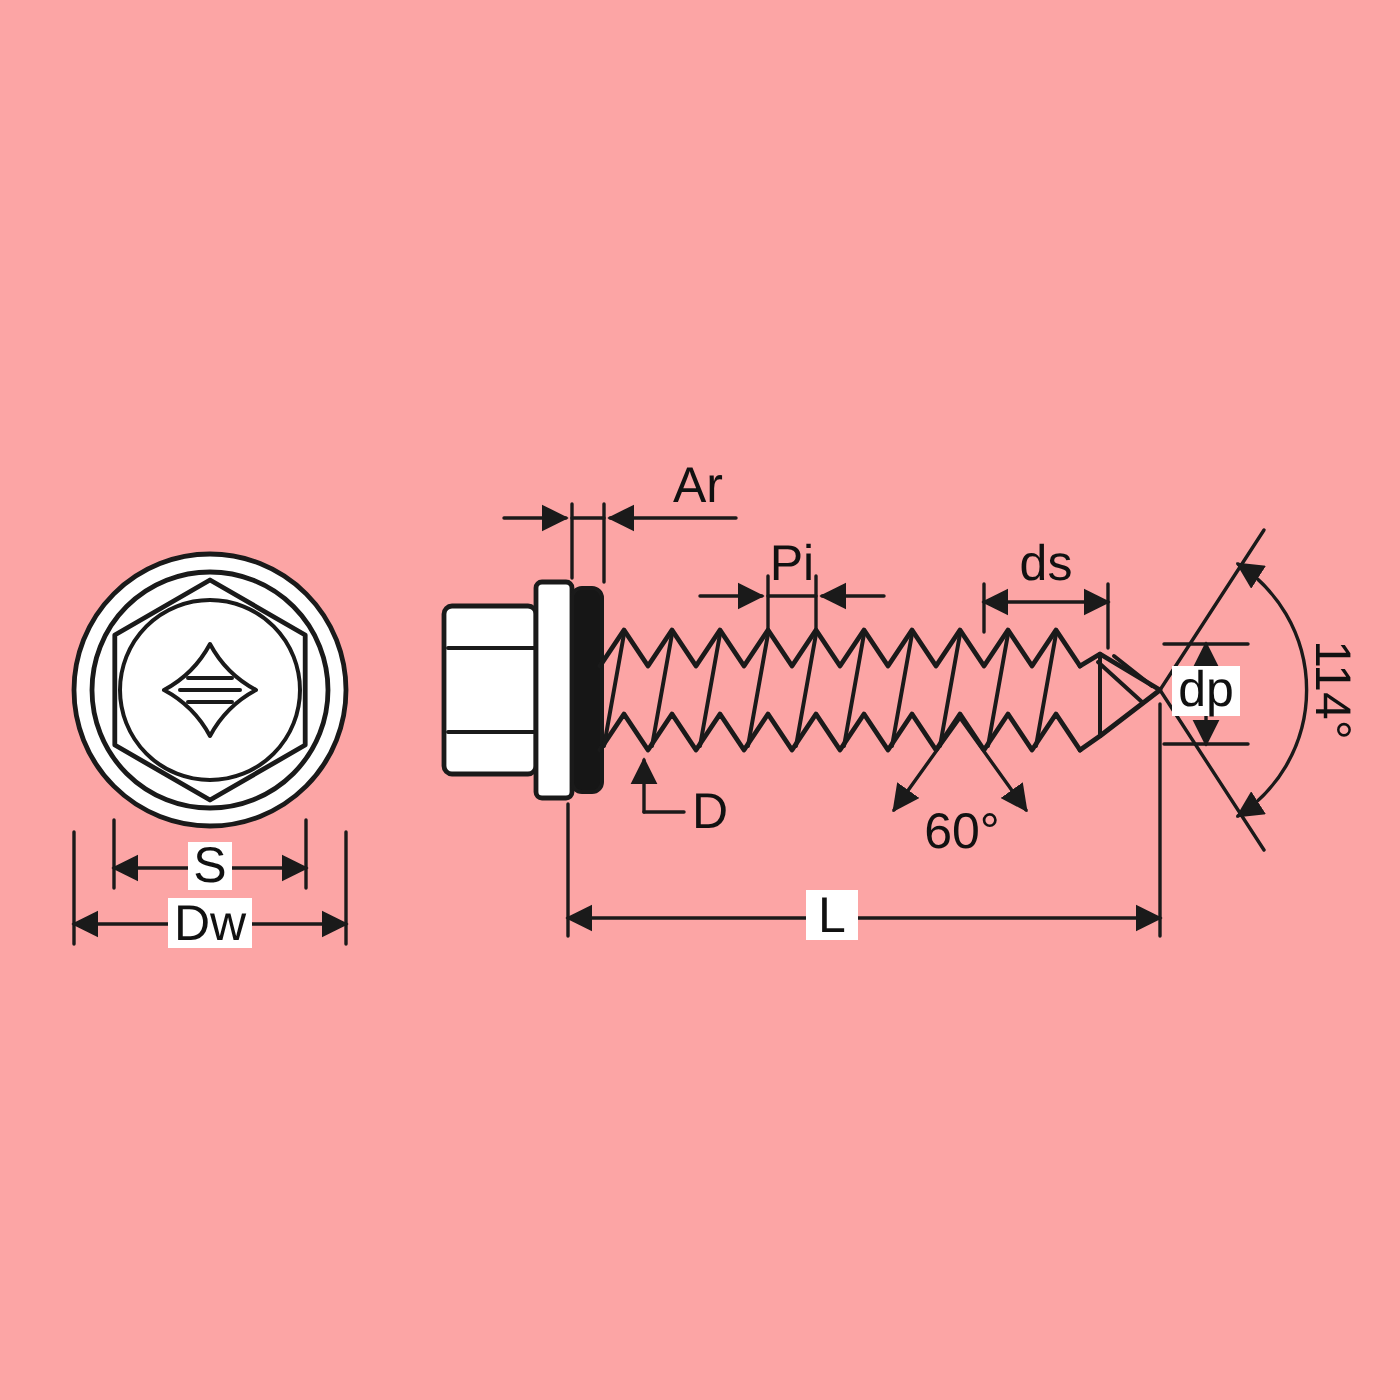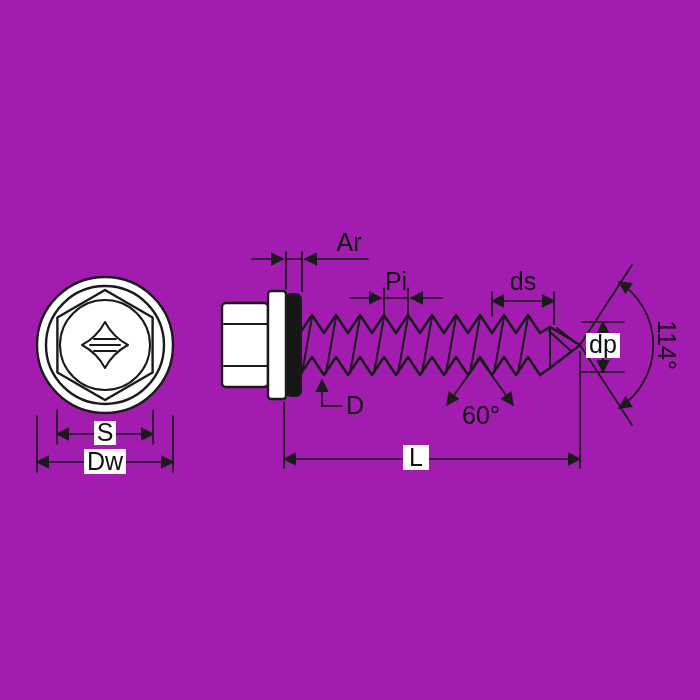--- a/index.html
+++ b/index.html
@@ -1,16 +1,16 @@
 <!DOCTYPE html>
 <html><head>
 <meta charset="utf-8">
 <style>
   html,body { margin:0; padding:0; background:#ffffff; }
-  .stage { width:700px; height:700px; background:#a21caf; position:relative; overflow:hidden; }
+  .stage { width:700px; height:700px; background:#fca5a5; position:relative; overflow:hidden; }
   svg { display:block; }
   .outline   { fill:#ffffff; stroke:#1a1a1a; stroke-width:2.4; stroke-linejoin:round; stroke-linecap:round; }
   .nofill    { fill:none; stroke:#1a1a1a; stroke-width:2.4; stroke-linejoin:round; stroke-linecap:round; }
   .thin      { fill:none; stroke:#1a1a1a; stroke-width:2; stroke-linejoin:round; stroke-linecap:round; }
   .dim       { fill:none; stroke:#1a1a1a; stroke-width:1.7; stroke-linecap:round; }
   .white-bg  { fill:#ffffff; stroke:none; }
   .lbl       { font-family:"Liberation Sans", sans-serif; font-size:25px; fill:#111111; }
 </style>
 </head>
 <body>

